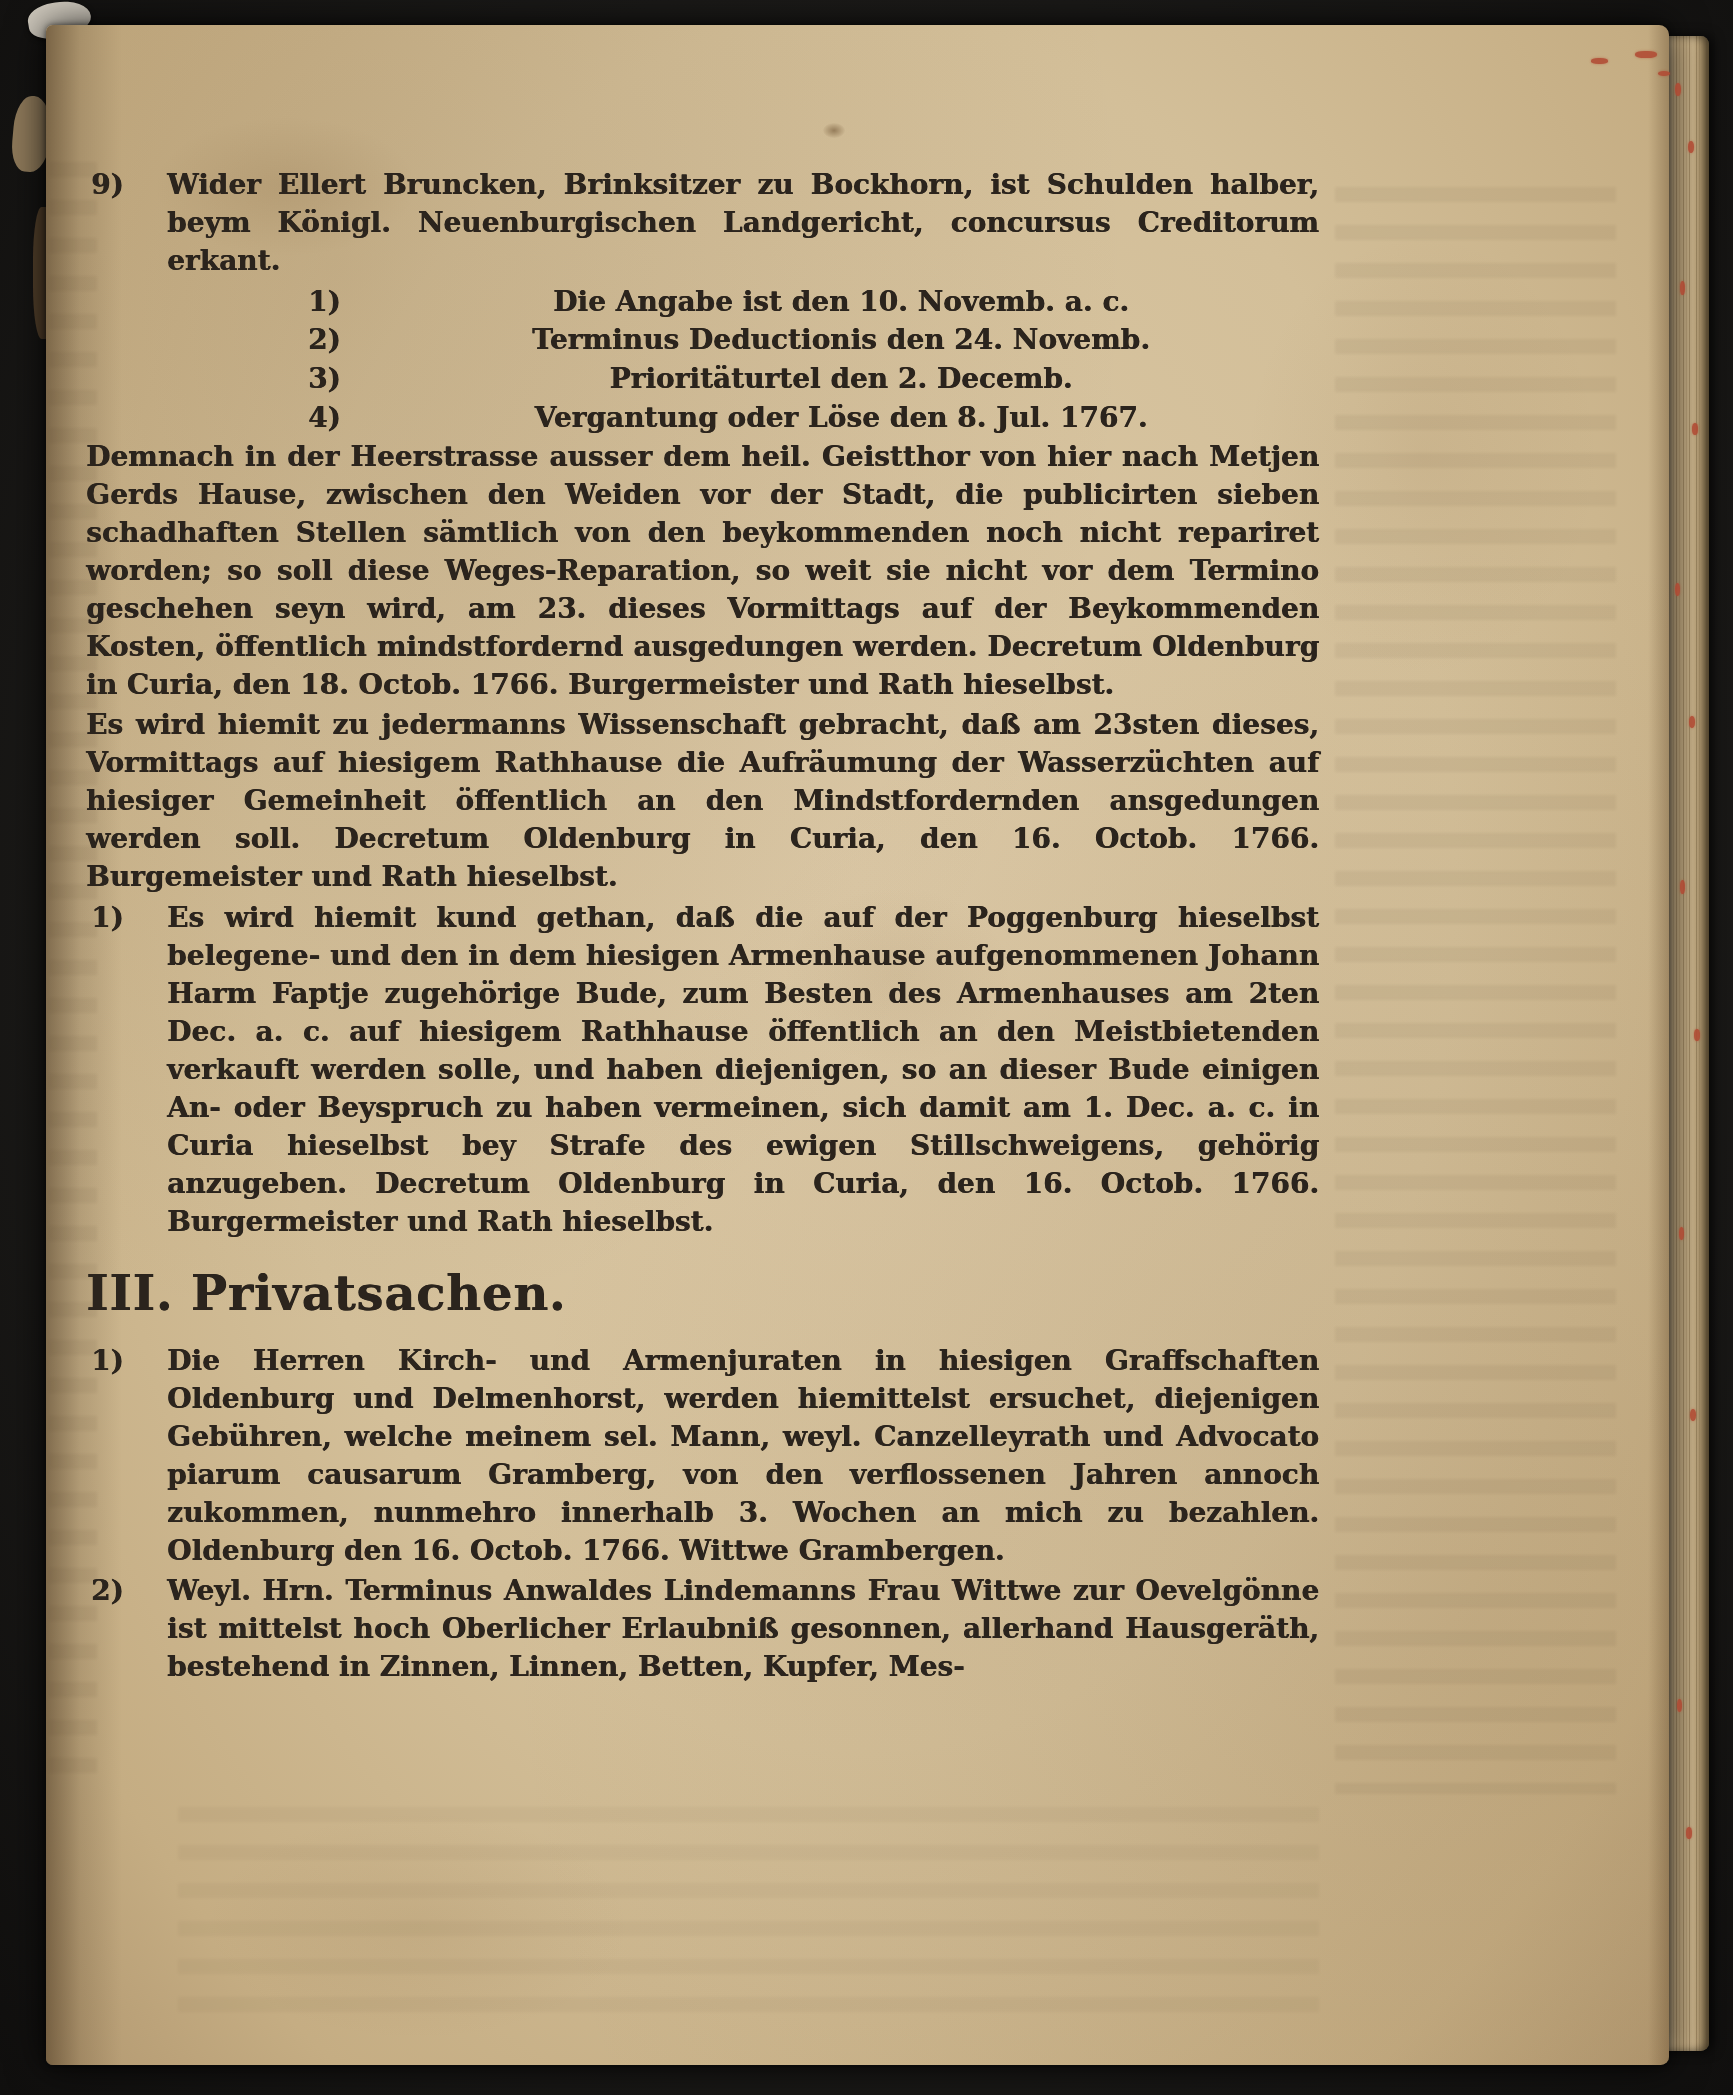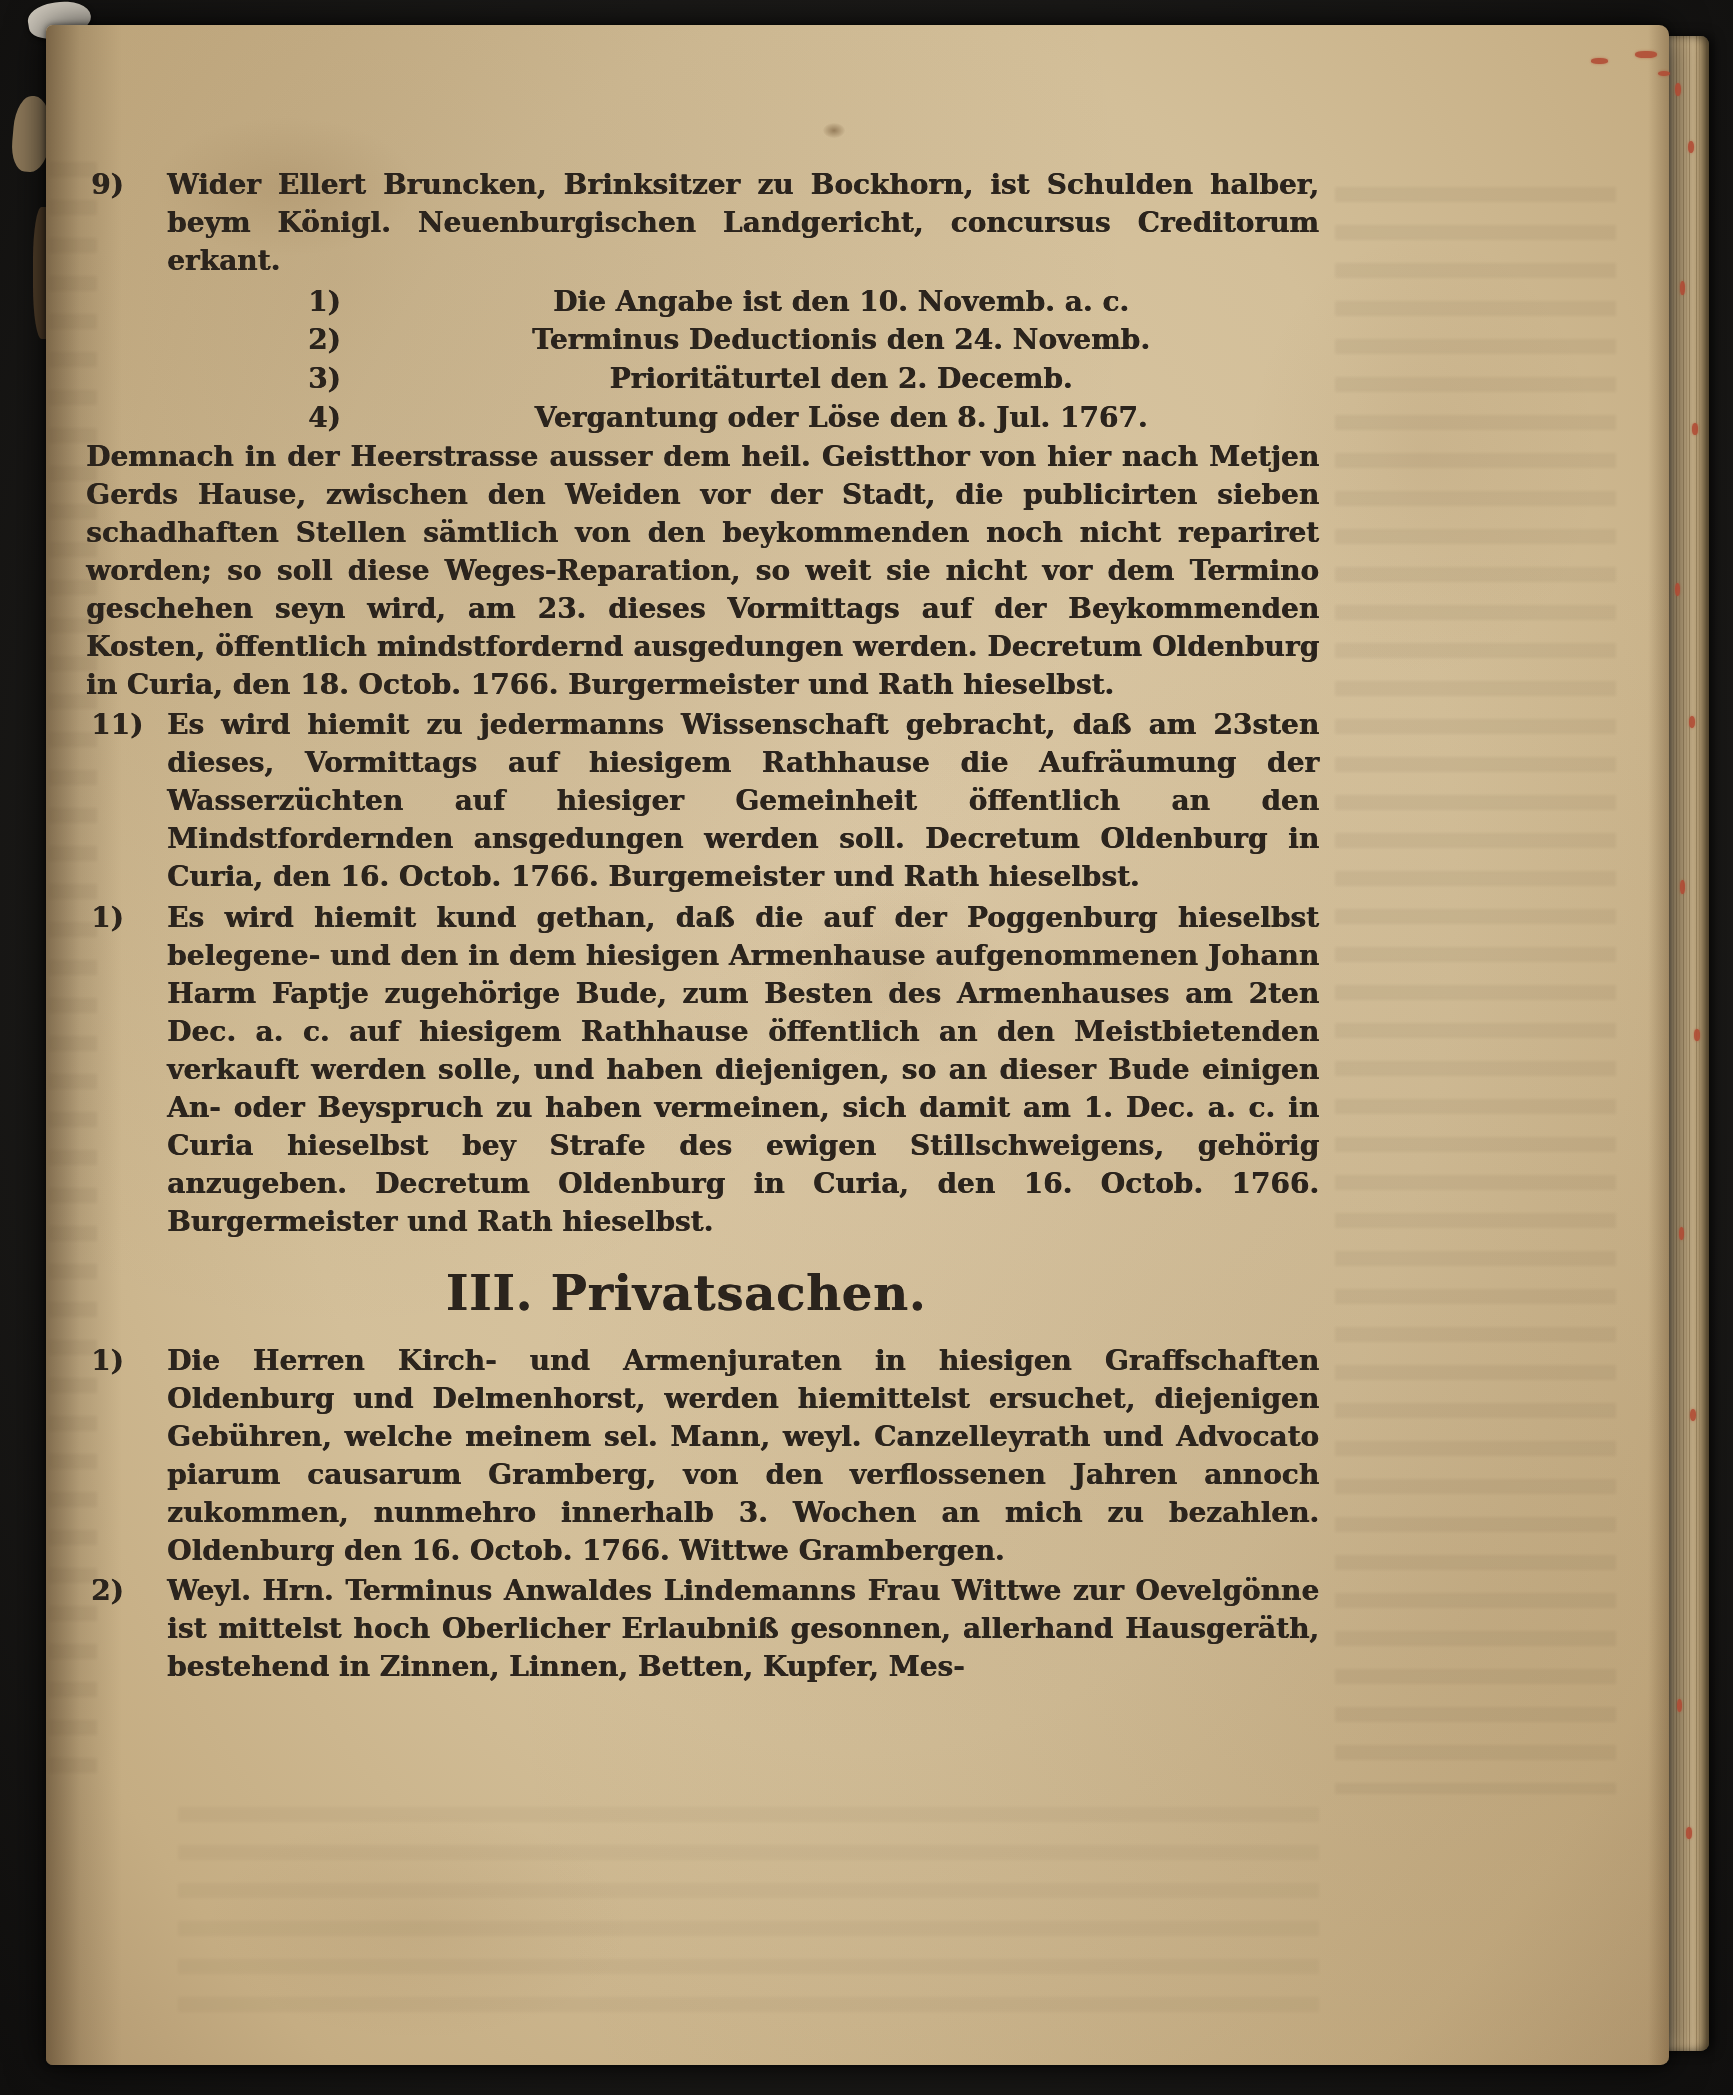--- a/index.html
+++ b/index.html
@@ -71,21 +71,21 @@
     color:#2b241d; font-weight:700; font-size:28px; line-height:38px;
     text-shadow:0.5px 0 0 currgba; text-shadow:0.5px 0 0 currentColor;
   }
   .entry{display:flex; margin-bottom:2.5px;}
   .entry .num{flex:0 0 76px; padding-left:5px;}
   .entry .body{flex:1; text-align:justify;}
   .sub-entry{display:flex; margin-left:222px; margin-bottom:0.8px;}
   .sub-entry .num{flex:0 0 55px;}
   .sub-entry .body{flex:1; text-align:center;}
   .section-heading{
-    text-align:center; font-size:48px; line-height:58px; margin:23px 33px 20px 0;
+    font-size:48px; line-height:58px; margin:23px 33px 20px 0;
     letter-spacing:0.8px;
   }
 </style>
 </head>
 <body>
 
 <div class="scan">
 
   <div class="torn-scrap scrap-a"></div>
   <div class="torn-scrap scrap-b"></div>
@@ -127,21 +127,20 @@
       <div class="sub-entry">
         <span class="num">4)</span>
         <span class="body">Vergantung oder Löse den 8. Jul. 1767.</span>
       </div>
 
       <div class="entry">
         <span class="body">Demnach in der Heerstrasse ausser dem heil. Geistthor von hier nach Metjen Gerds Hause, zwischen den Weiden vor der Stadt, die publicirten sieben schadhaften Stellen sämtlich von den beykommenden noch nicht repariret worden; so soll diese Weges-Reparation, so weit sie nicht vor dem Termino geschehen seyn wird, am 23. dieses Vormittags auf der Beykommenden Kosten, öffentlich mindstfordernd ausgedungen werden. Decretum Oldenburg in Curia, den 18. Octob. 1766. Burgermeister und Rath hieselbst.</span>
       </div>
 
       <div class="entry">
-        <span class="num">11)</span>
         <span class="body">Es wird hiemit zu jedermanns Wissenschaft gebracht, daß am 23sten dieses, Vormittags auf hiesigem Rathhause die Aufräumung der Wasserzüchten auf hiesiger Gemeinheit öffentlich an den Mindstfordernden ansgedungen werden soll. Decretum Oldenburg in Curia, den 16. Octob. 1766. Burgemeister und Rath hieselbst.</span>
       </div>
 
       <div class="entry">
         <span class="num">1)</span>
         <span class="body">Es wird hiemit kund gethan, daß die auf der Poggenburg hieselbst belegene- und den in dem hiesigen Armenhause aufgenommenen Johann Harm Faptje zugehörige Bude, zum Besten des Armenhauses am 2ten Dec. a. c. auf hiesigem Rathhause öffentlich an den Meistbietenden verkauft werden solle, und haben diejenigen, so an dieser Bude einigen An- oder Beyspruch zu haben vermeinen, sich damit am 1. Dec. a. c. in Curia hieselbst bey Strafe des ewigen Stillschweigens, gehörig anzugeben. Decretum Oldenburg in Curia, den 16. Octob. 1766. Burgermeister und Rath hieselbst.</span>
       </div>
 
       <div class="section-heading">III. Privatsachen.</div>
 

